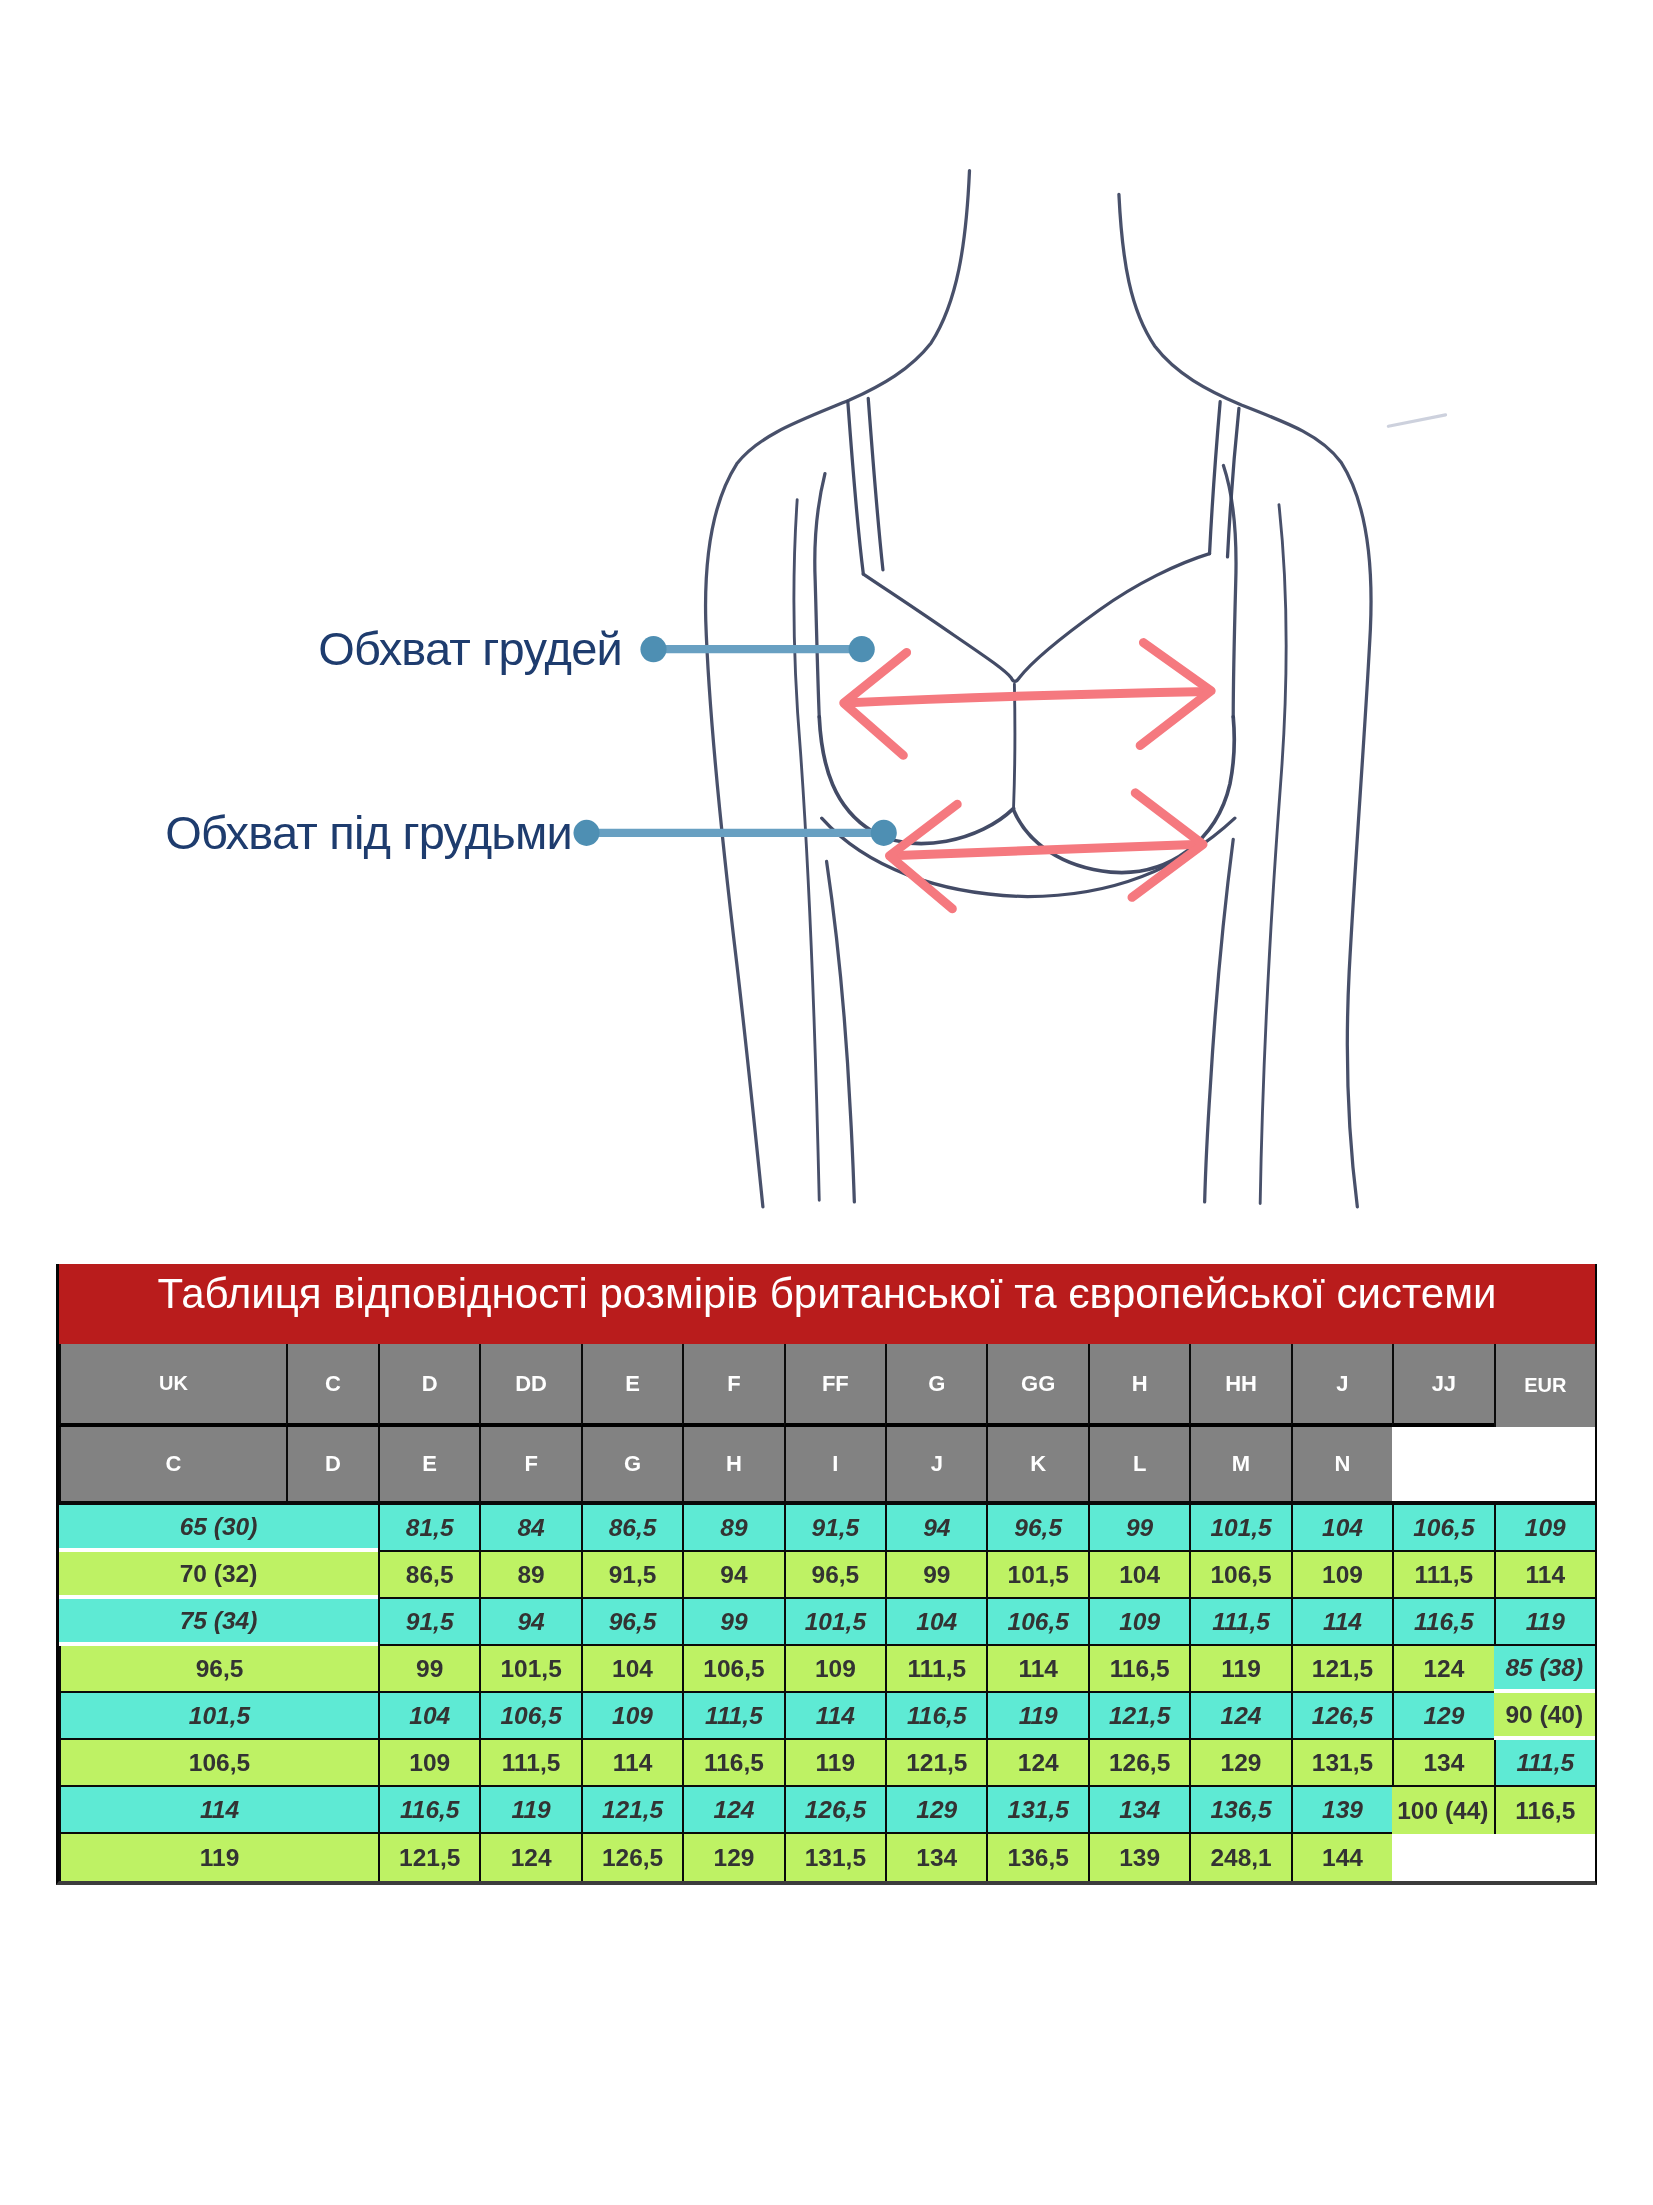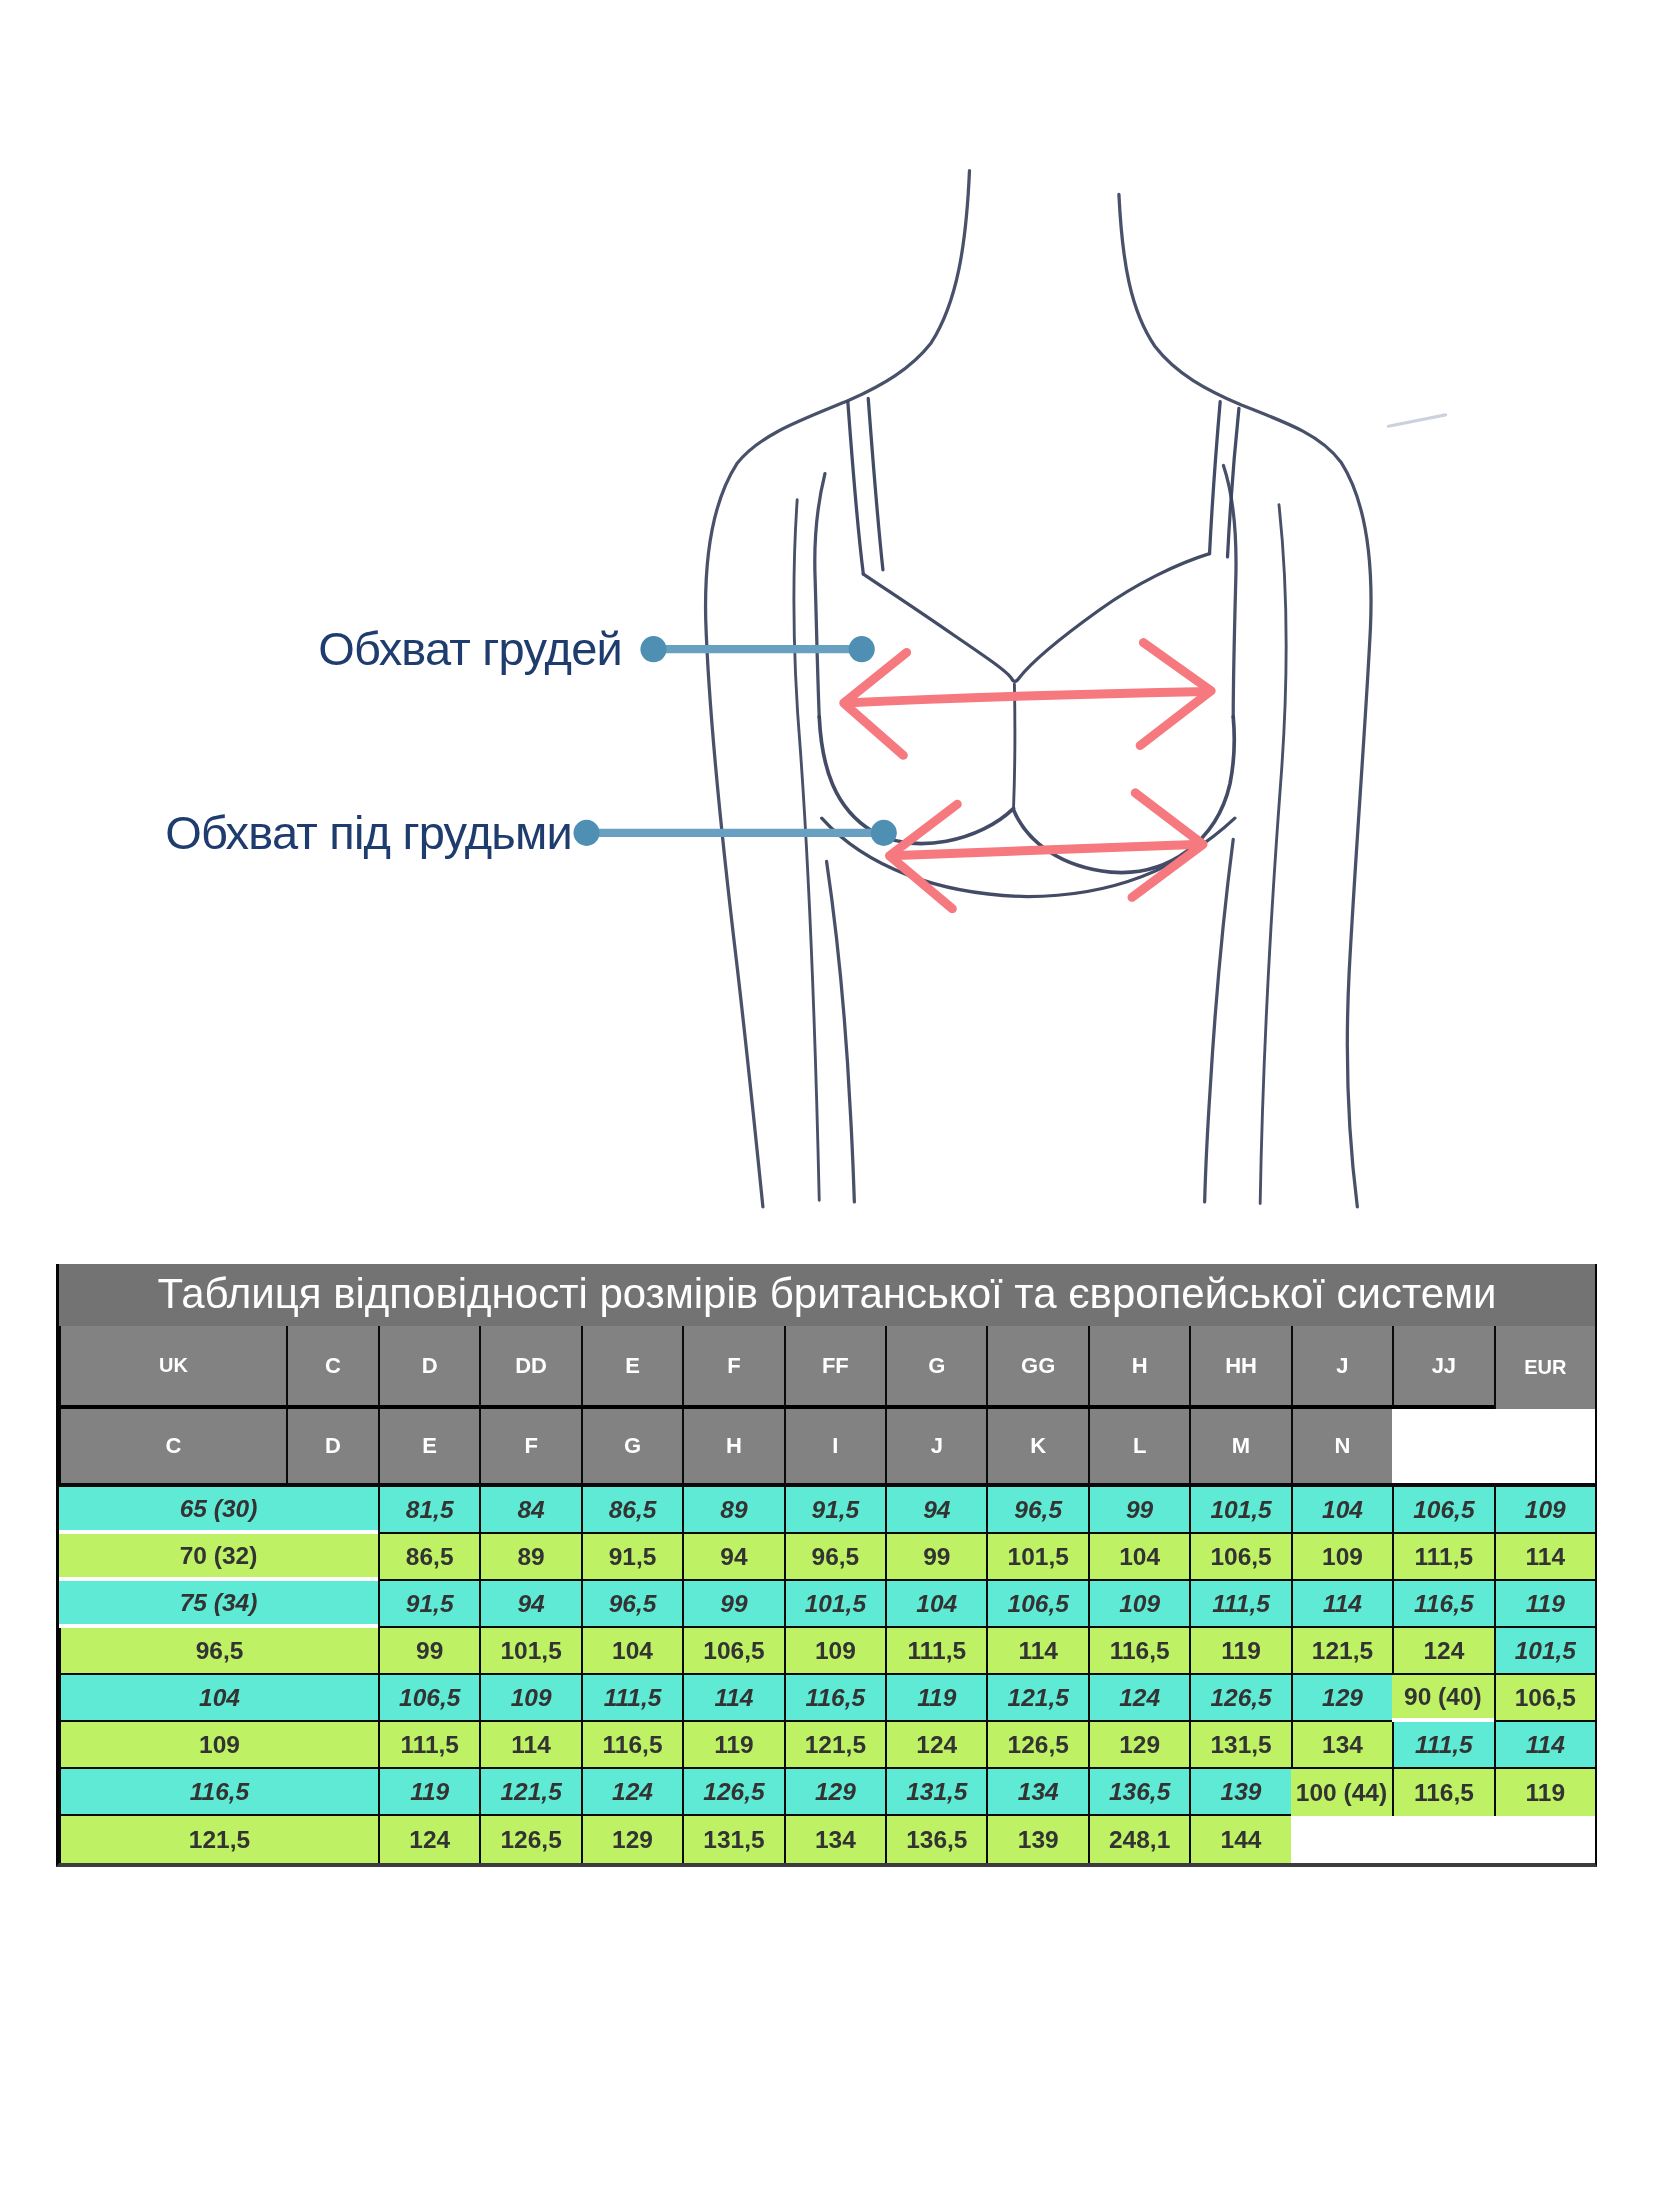--- a/index.html
+++ b/index.html
@@ -16,21 +16,21 @@
   }
   #label-bust { left:212px; width:410px; top:623px; }
   #label-underbust { left:131px; width:441px; top:807px; }
   
   .tbl {
     position:absolute; left:56px; top:1264px; width:1541px;
     border-left:3.3px solid #050505; border-right:2.5px solid #050505;
     border-bottom:4.9px solid #3c3c3c;
   }
   .tbl-title {
-    height:62px; background:#737373; color:#ffffff;
+    height:80px; background:#b91c1c; color:#ffffff;
     font-size:42px; line-height:60px; text-align:center; white-space:nowrap;
   }
   .hdr {
     display:grid;
     grid-template-columns:227px 92px repeat(12,1fr);
     grid-template-rows:83px 74px;
     border-bottom:2.5px solid #0a0a0a;
   }
   .corner {
     grid-row:1/3; grid-column:1; position:relative; background:
@@ -197,20 +197,21 @@
       <div class="dcell w">101,5</div>
       <div class="dcell w">104</div>
       <div class="dcell w">106,5</div>
       <div class="dcell w">109</div>
       <div class="dcell w">111,5</div>
       <div class="dcell w">114</div>
       <div class="dcell w">116,5</div>
       <div class="dcell w">119</div>
       <div class="dcell w">121,5</div>
       <div class="dcell w">124</div>
+      <div class="rlabel g">85 (38)</div>
       <div class="dcell g">101,5</div>
       <div class="dcell g">104</div>
       <div class="dcell g">106,5</div>
       <div class="dcell g">109</div>
       <div class="dcell g">111,5</div>
       <div class="dcell g">114</div>
       <div class="dcell g">116,5</div>
       <div class="dcell g">119</div>
       <div class="dcell g">121,5</div>
       <div class="dcell g">124</div>

